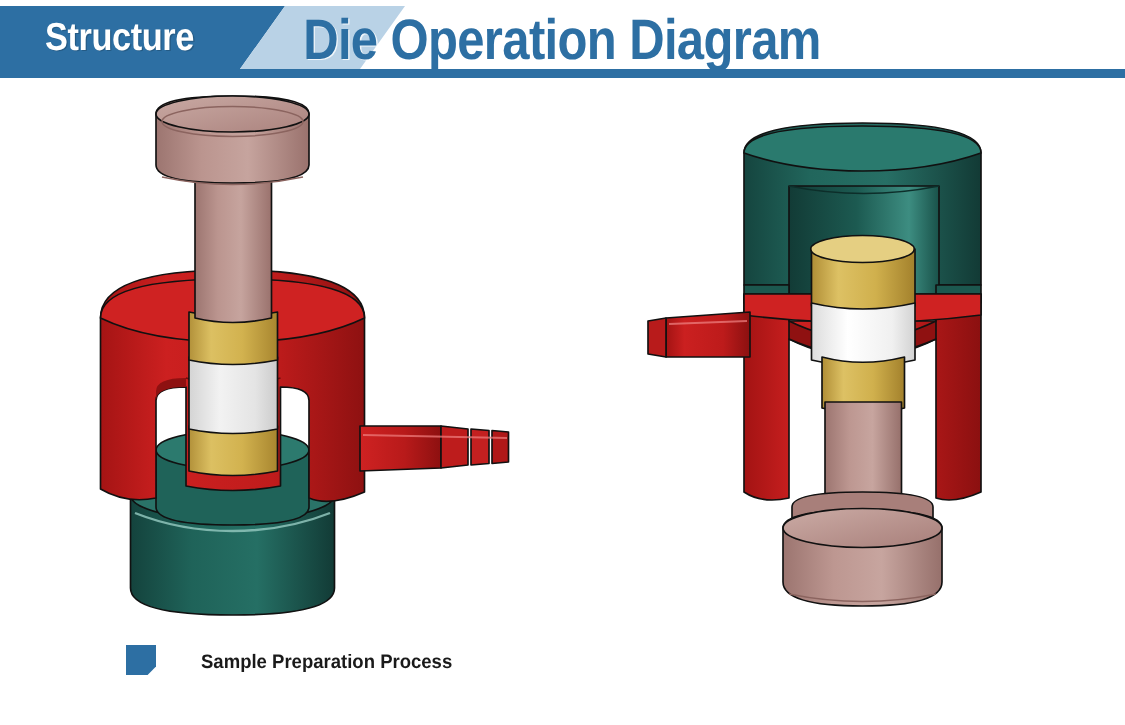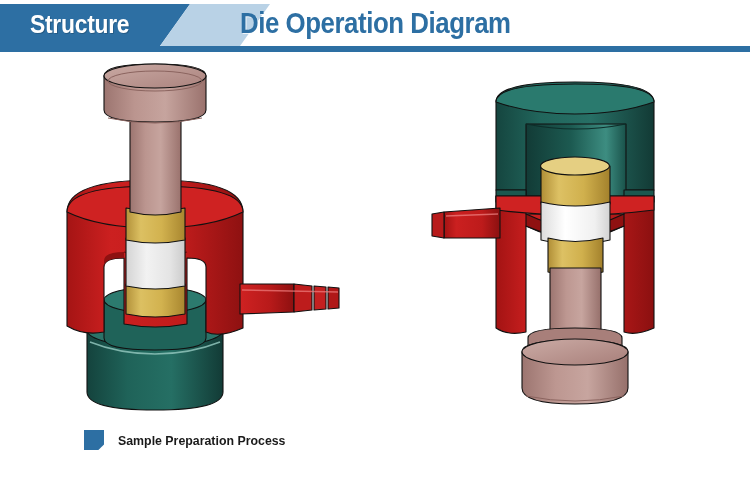--- a/index.html
+++ b/index.html
@@ -28,30 +28,30 @@
     position:absolute;left:30px;top:9px;
     font-size:26px;font-weight:bold;color:#ffffff;
     letter-spacing:-0.3px;
     transform:scaleX(0.88);transform-origin:left center;
     text-shadow:1px 1px 0 rgba(0,0,0,.18);
     white-space:nowrap;
   }
   .hdr-title{
     position:absolute;left:0;top:6px;width:750px;
     text-align:center;
-    font-size:30px;font-weight:bold;color:#2d6fa3;
+    font-size:38px;font-weight:bold;color:#2d6fa3;
     letter-spacing:-0.5px;
     white-space:nowrap;
     text-shadow:1px 1px 0 rgba(255,255,255,.8);
   }
   .hdr-title span{display:inline-block;transform:scaleX(0.86);}
   .hdr-rule{position:absolute;left:0;top:46px;width:750px;height:6px;background:#2d6fa3;}
 
   
-  .legend-item{position:absolute;display:flex;align-items:center;}
+  .legend-item{position:absolute;display:flex;align-items:center;gap:16px;}
   .legend-left{left:84px;top:430px;}
   .legend-right{left:510px;top:430px;}
   .bullet{
     width:20px;height:20px;background:#2d6fa3;
     clip-path:polygon(0 0,100% 0,100% 72%,72% 100%,0 100%);
     flex:0 0 auto;
   }
   .legend-text{
     margin-left:14px;font-size:13px;font-weight:bold;color:#1a1a1a;
     white-space:nowrap;transform:scaleX(0.95);transform-origin:left center;

